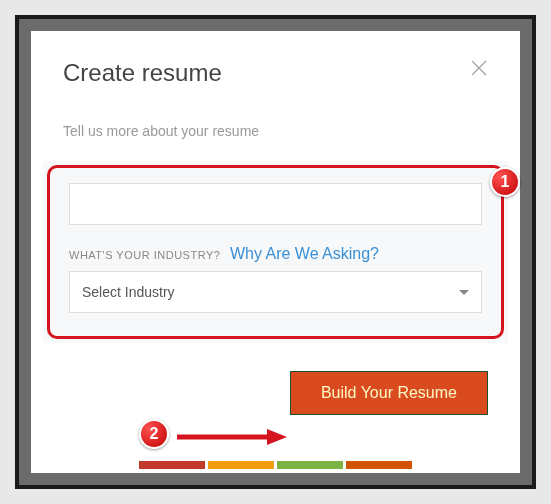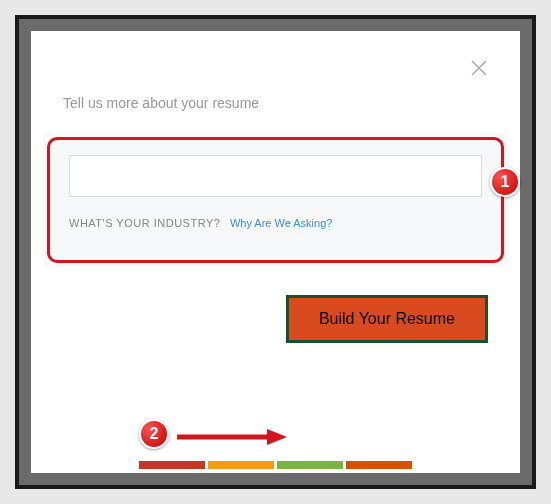--- a/index.html
+++ b/index.html
@@ -68,21 +68,21 @@
     }
     .field-label {
       font-size: 11px;
       letter-spacing: 0.5px;
       color: #888;
       margin-bottom: 8px;
       text-transform: uppercase;
     }
     .help-link {
       color: #3b8fd4;
-      font-size: 11px;
+      font-size: 16px;
       text-transform: none;
       letter-spacing: 0;
       margin-left: 6px;
       cursor: pointer;
     }
     .text-input {
       width: 100%;
       height: 42px;
       border: 1px solid #ddd;
       background: #fff;
@@ -111,22 +111,22 @@
     }
     .footer {
       padding: 28px 32px;
       display: flex;
       justify-content: flex-end;
       align-items: center;
       position: relative;
     }
     .primary-btn {
       background: #d94a1f;
-      border: 3px solid #14532d;
-      color: #000000;
+      border: 1px solid #14532d;
+      color: #fef9c3;
       font-size: 16px;
       padding: 12px 30px;
       cursor: pointer;
       text-align: center;
     }
     .badge {
       position: absolute;
       width: 30px;
       height: 30px;
       border-radius: 50%;
@@ -163,38 +163,43 @@
     .strip-seg { flex: 1; }
     .s1{background:#c0392b;} .s2{background:#f39c12;} .s3{background:#7cb342;} .s4{background:#d35400;}
   </style>
 </head>
 <body>
 
 <div class="outer-frame">
   <div class="modal">
 
     <div class="modal-header">
+      <div class="modal-title">Create resume</div>
       <div class="modal-subtitle">Tell us more about your resume</div>
       <div class="close-icon">
         <svg viewBox="0 0 18 18">
             <line x1="2" y1="2" x2="16" y2="16" stroke="#aaa" stroke-width="1.5"></line>
             <line x1="16" y1="2" x2="2" y2="16" stroke="#aaa" stroke-width="1.5"></line>
           </svg>
       </div>
     </div>
 
     <div class="form-section">
       <div class="highlight-box"></div>
 
       <input type="text" class="text-input" value="" style="">
 
       <div class="field-label">
         <span>WHAT'S YOUR INDUSTRY?</span>
         <span class="help-link">Why Are We Asking?</span>
       </div>
+      <div class="select-box">
+        <span>Select Industry</span>
+        <span class="caret"></span>
+      </div>
     </div>
 
     <div class="footer">
       <button class="primary-btn">Build Your Resume</button>
     </div>
 
   </div>
 
   <div class="badge badge-1">1</div>
   <div class="badge badge-2">2</div>

